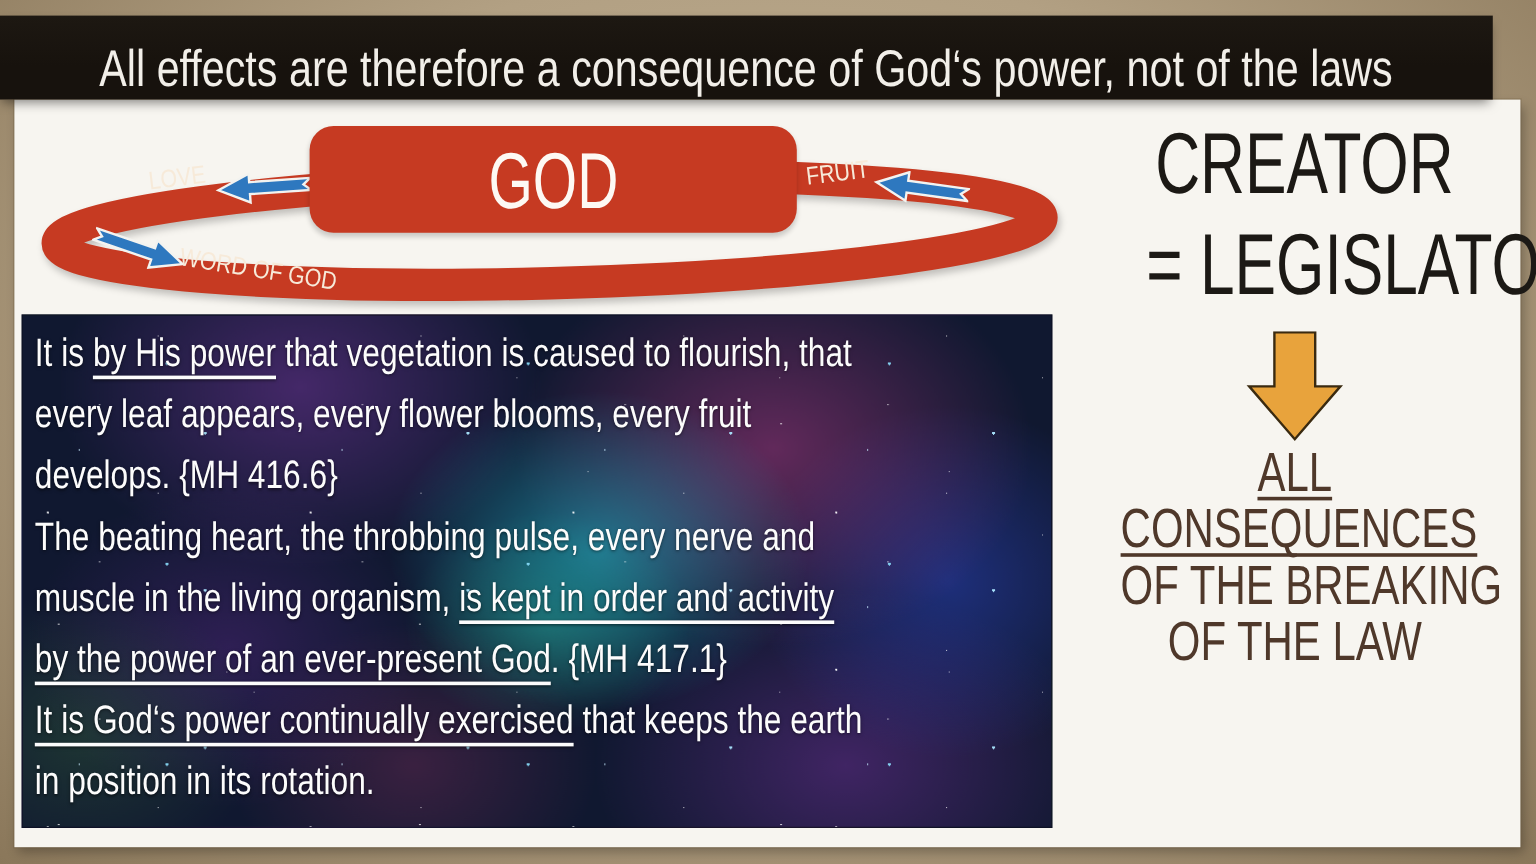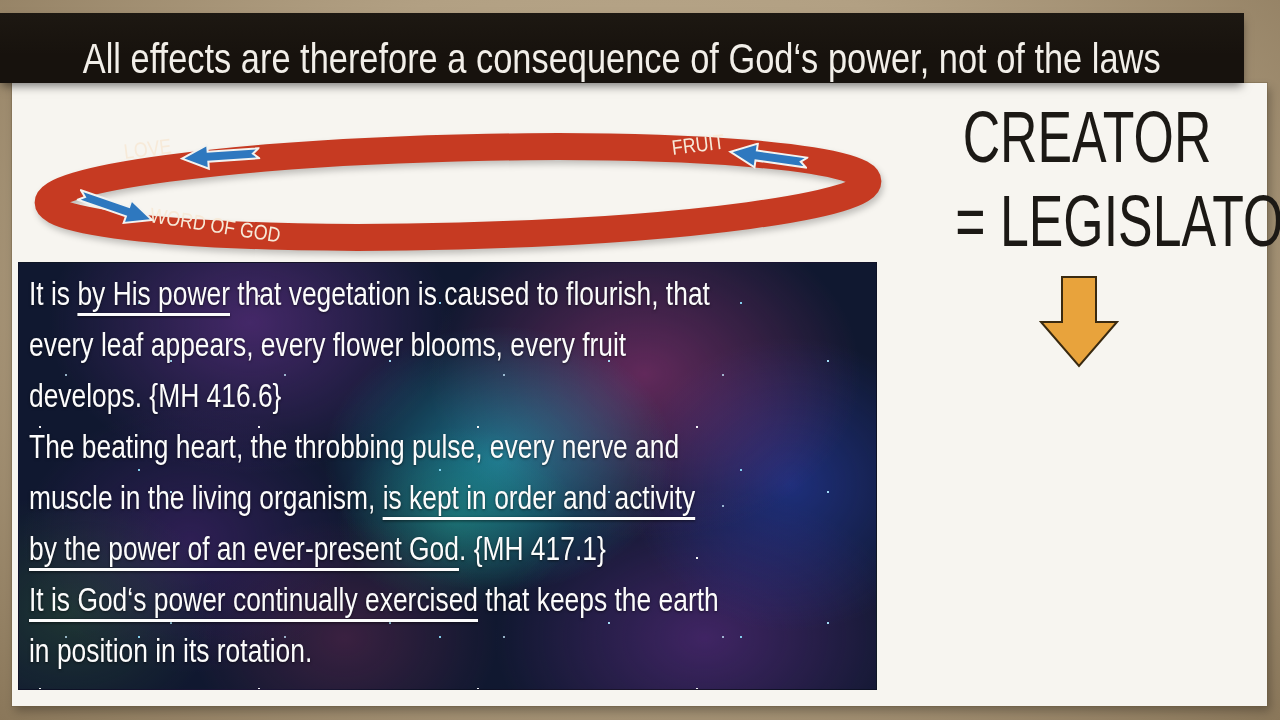--- a/index.html
+++ b/index.html
@@ -124,20 +124,23 @@
     <polygon points="81,8 30,8 30,1 4,13 30,25 30,18 81,18 75,13"></polygon>
   </svg>
   <svg class="blue-arrow" style="left:64px;top:112px;transform:rotate(19deg);" width="82" height="27">
     <polygon points="1,8 52,8 52,1 78,13 52,25 52,18 1,18 7,13"></polygon>
   </svg>
 
   <div class="ring-label" style="left:112px;top:57px;transform:rotate(-7deg) scaleX(.85);">LOVE</div>
   <div class="ring-label" style="left:660px;top:53px;transform:rotate(-7deg) scaleX(.85);">FRUIT</div>
   <div class="ring-label" style="left:138px;top:120px;transform:rotate(9deg) scaleX(.85);">WORD OF GOD</div>
 
+  <div class="god-box">
+    <div class="t">GOD</div>
+  </div>
 
   <div class="quote-box">
     <div class="stars"></div>
     <div class="stars2"></div>
     <div class="quote-text">
         <div class="qline"><span>It is </span><span class="u">by His power</span><span> that vegetation is caused to flourish, that</span></div>
         <div class="qline"><span>every leaf appears, every flower blooms, every fruit</span></div>
         <div class="qline"><span>develops. {MH 416.6}</span></div>
         <div class="qline"><span>The beating heart, the throbbing pulse, every nerve and</span></div>
         <div class="qline"><span>muscle in the living organism, </span><span class="u">is kept in order and activity</span></div>
@@ -148,15 +151,21 @@
   </div>
 
   <div class="right-panel">
     <div class="creator">
       <div>CREATOR</div>
       <div>= LEGISLATOR</div>
     </div>
     <svg class="down-arrow" width="82" height="92" viewBox="0 0 82 92">
       <polygon points="24,1 58,1 58,46 79,46 41,90 3,46 24,46"></polygon>
     </svg>
+    <div class="conseq">
+        <div><span class="u">ALL</span></div>
+        <div><span class="u">CONSEQUENCES</span></div>
+        <div><span>OF THE BREAKING</span></div>
+        <div><span>OF THE LAW</span></div>
+      </div>
   </div>
 
 </div>
 
 </body></html>

